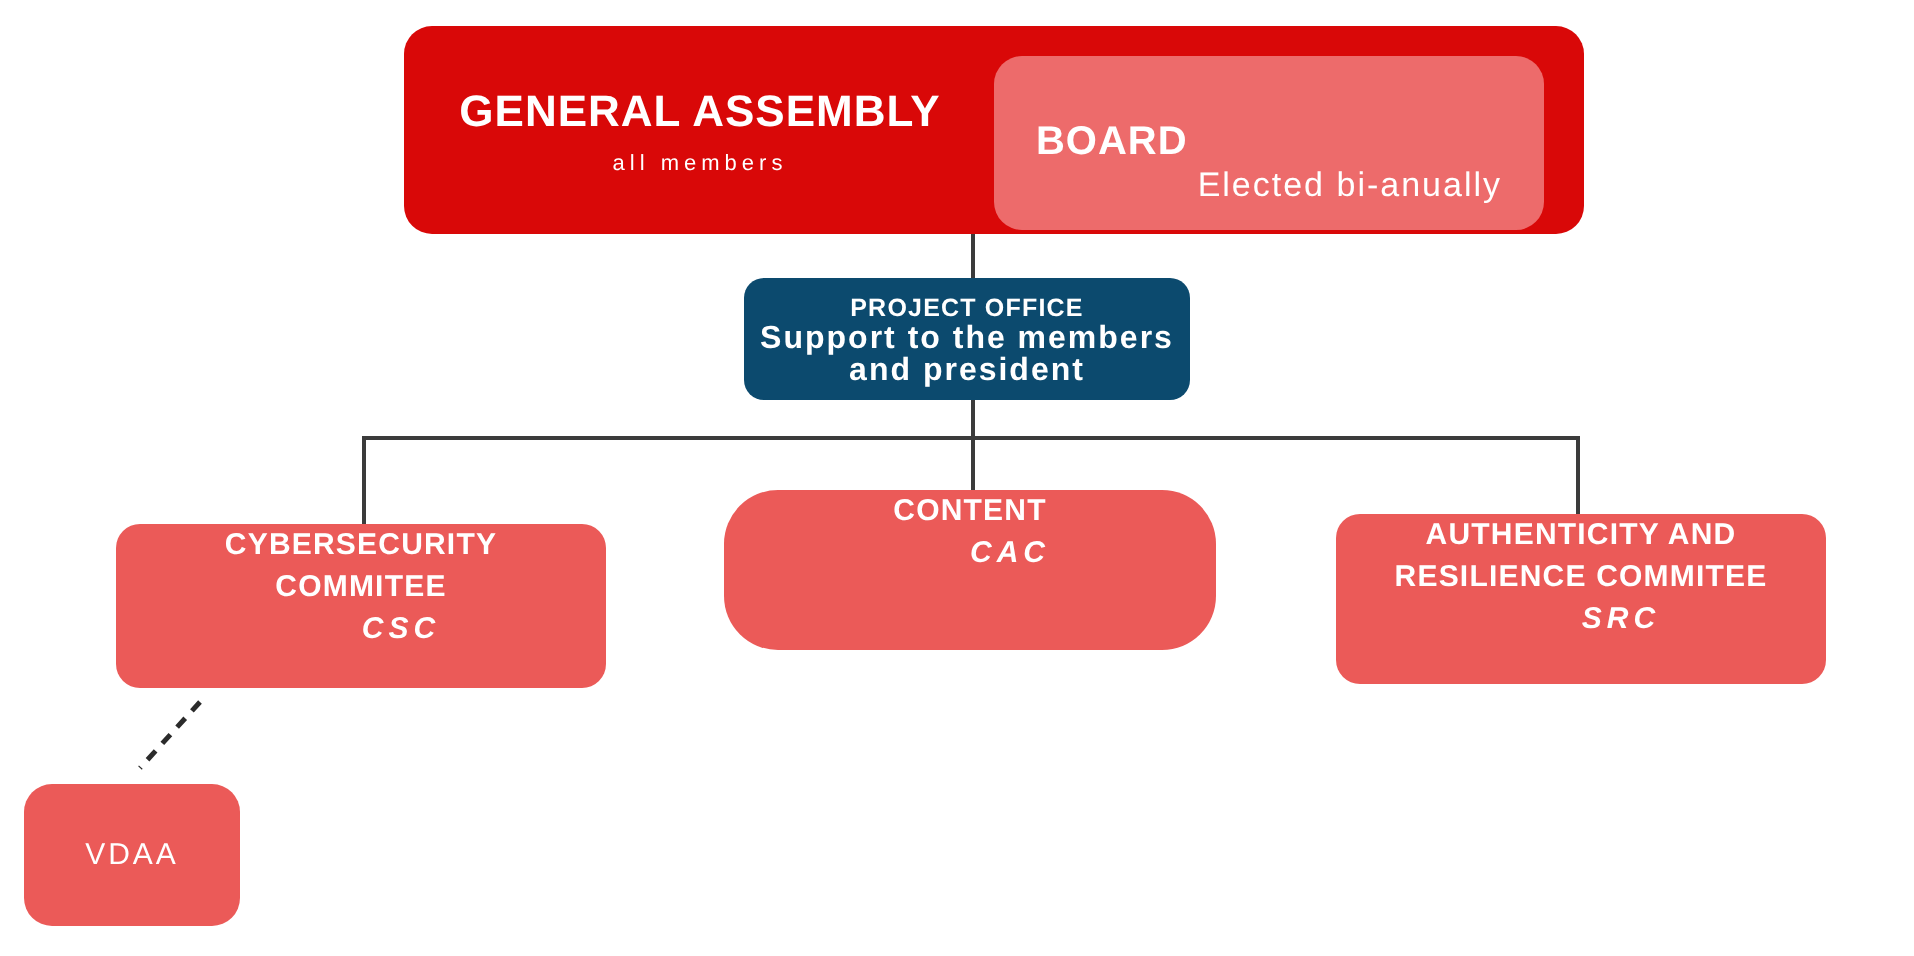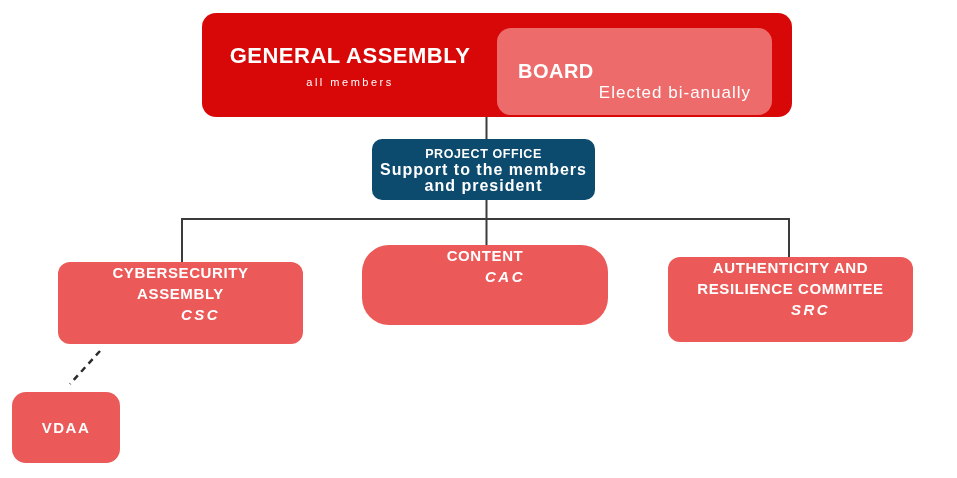--- a/index.html
+++ b/index.html
@@ -122,21 +122,21 @@
   .vdaa-box {
     left: 12px; top: 392px;
     width: 108px; height: 71px;
     background: #eb5a58;
     border-radius: 14px;
     display: flex;
     justify-content: center; align-items: center;
   }
   .vdaa-title {
     font-size: 15px;
-    font-weight: bold;
+    font-weight: normal;
     letter-spacing: 1.5px;
   }
 </style>
 </head>
 <body>
 
 <div class="canvas">
 
   <svg class="connectors" viewBox="0 0 957 478" xmlns="http://www.w3.org/2000/svg">
 
@@ -164,21 +164,21 @@
   </div>
 
   <div class="box po-box">
     <div class="po-title">PROJECT OFFICE</div>
     <div class="po-subtitle">Support to the members</div>
     <div class="po-subtitle">and president</div>
   </div>
 
   <div class="box committee csc-box">
     <div class="line">CYBERSECURITY</div>
-    <div class="line">ASSEMBLY</div>
+    <div class="line">COMMITEE</div>
     <div class="acronym">CSC</div>
   </div>
 
   <div class="box committee cac-box">
     <div class="line">CONTENT</div>
     <div class="acronym">CAC</div>
   </div>
 
   <div class="box committee src-box">
     <div class="line">AUTHENTICITY AND</div>

